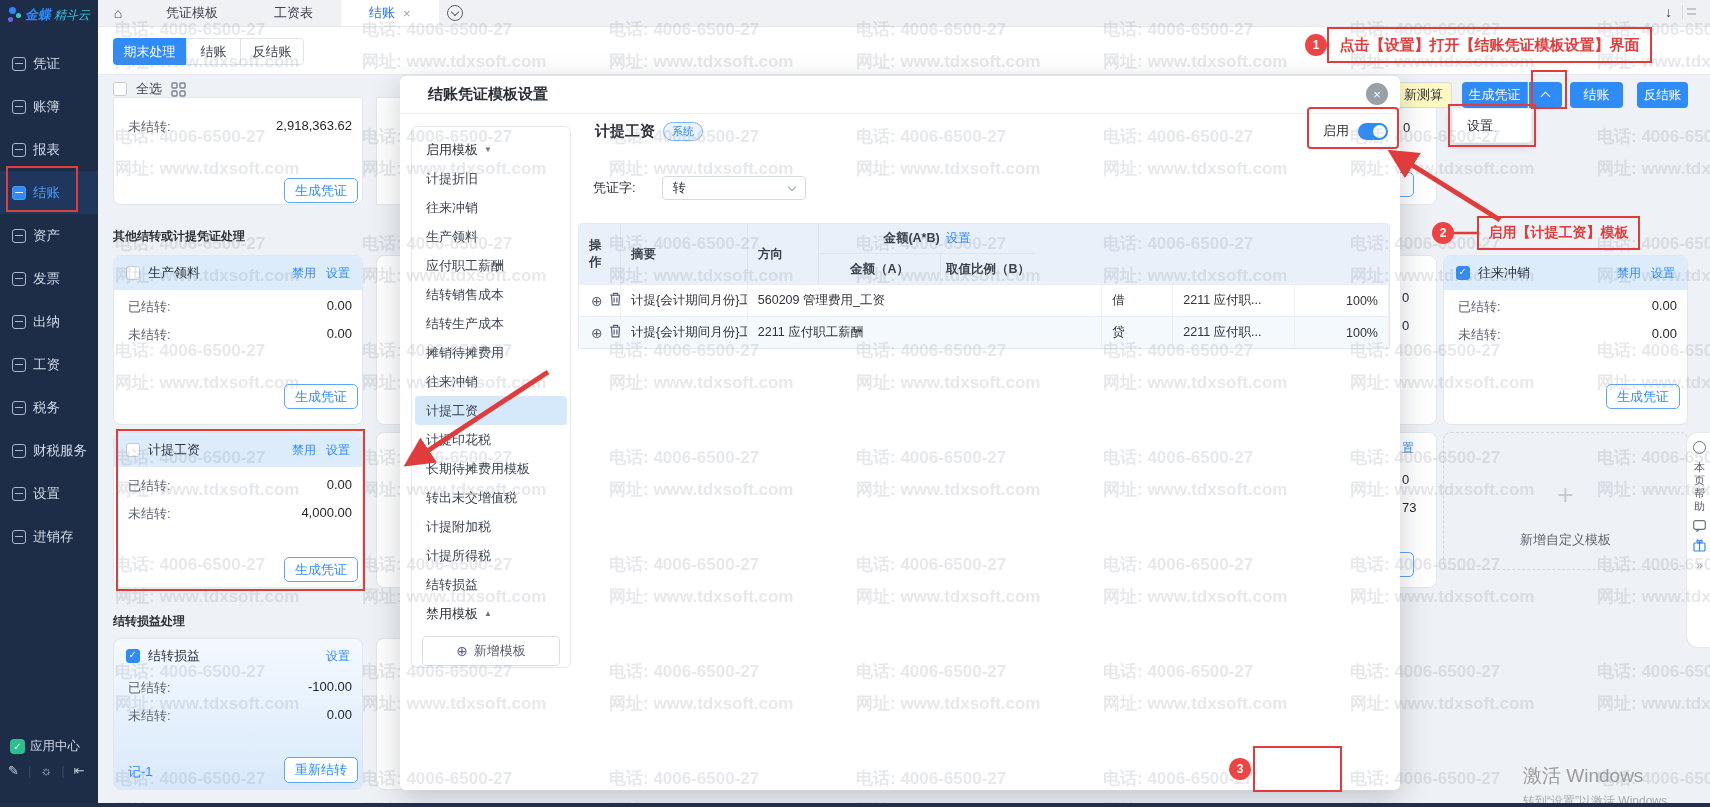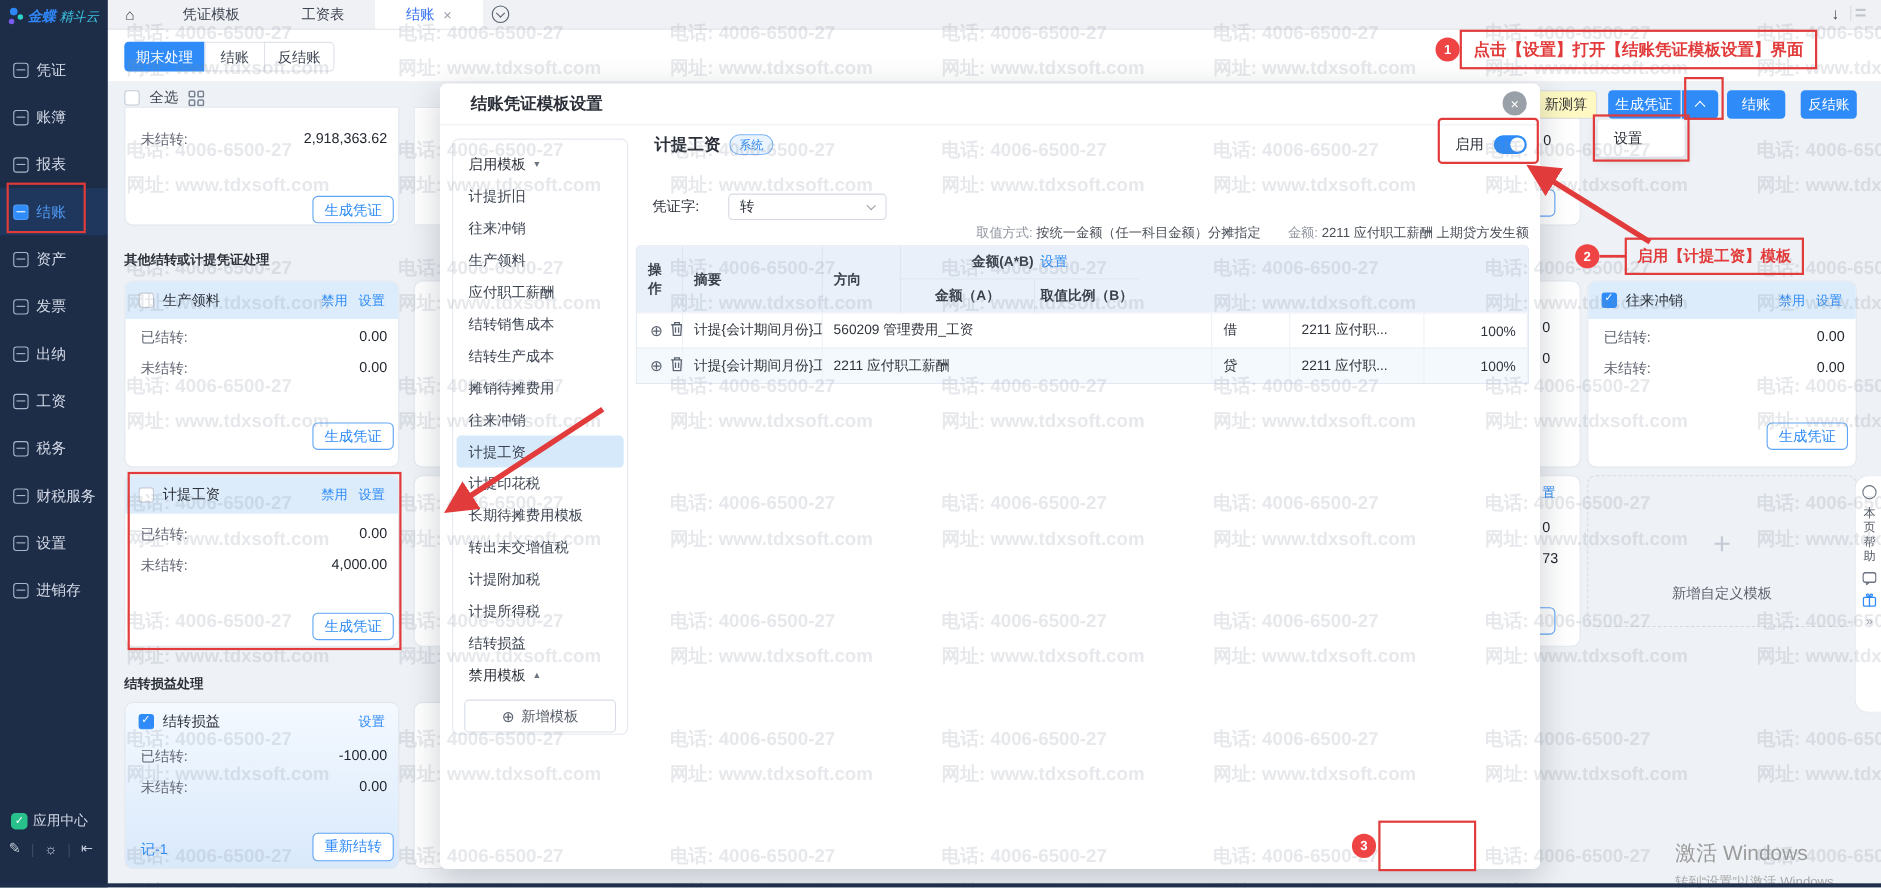--- a/index.html
+++ b/index.html
@@ -417,27 +417,20 @@
     </div>
 
     <div class="vword-row">
       <span>凭证字:</span>
       <div class="select">
         <span>转</span>
         <i class="chev"></i>
       </div>
     </div>
 
-    <div class="info-line">
-      <span class="lab">取值方式:</span>
-      <span>按统一金额（任一科目金额）分摊指定</span>
-      <span style="display:inline-block; width:18px;"></span>
-      <span class="lab">金额:</span>
-      <span>2211 应付职工薪酬 上期贷方发生额</span>
-    </div>
 
     <div class="ttable">
       <div class="thead">
         <div class="th c-op">操作</div>
         <div class="th c-sum">摘要</div>
         <div class="th c-dir">方向</div>
         <div class="th-group">
           <div class="th-group-top">
             <span>金额(A*B)</span>
             <a class="blue-link" style="font-weight:normal;">设置</a>

